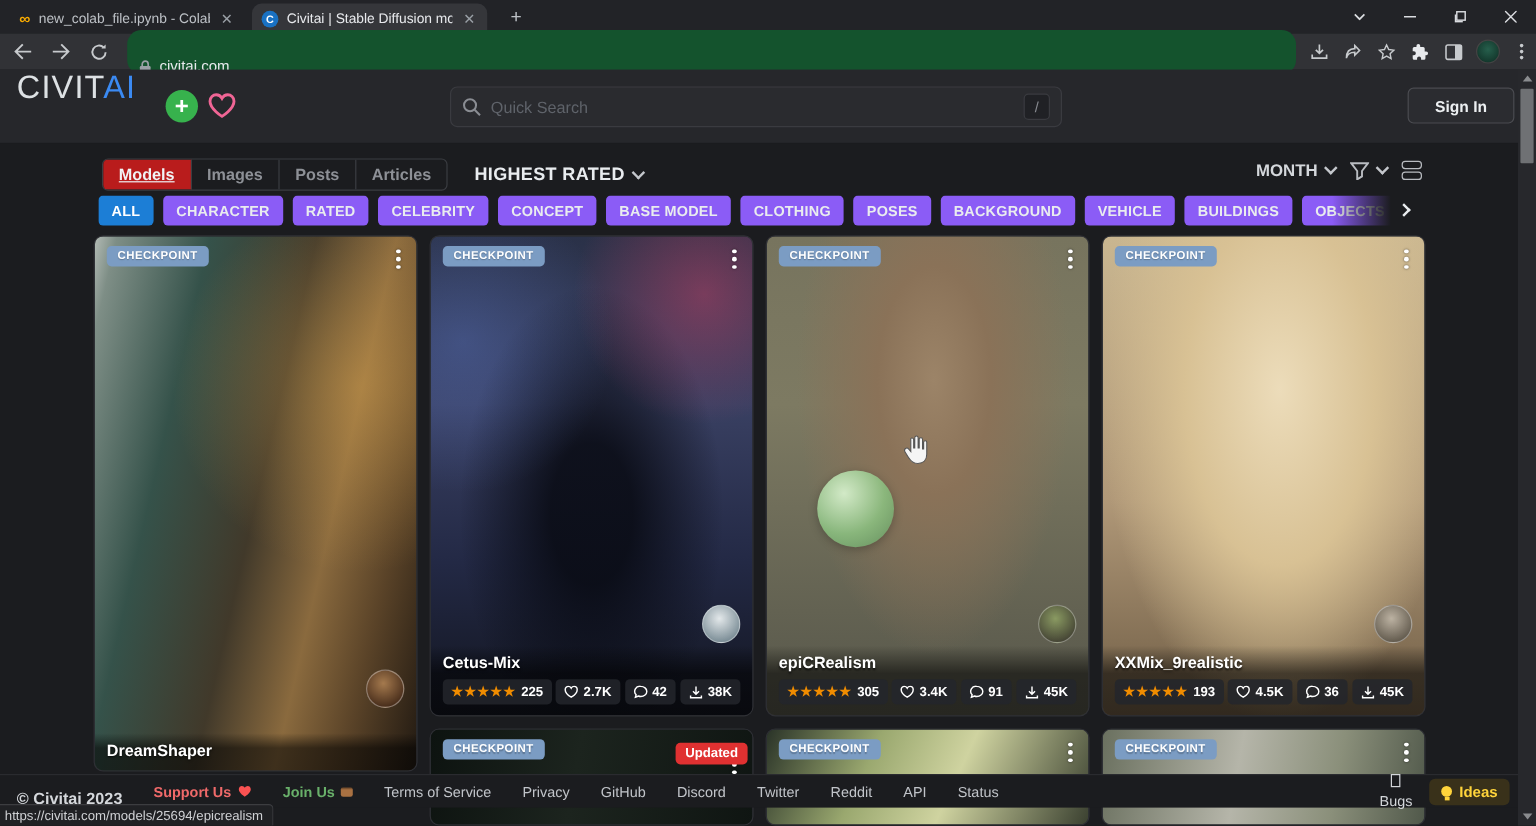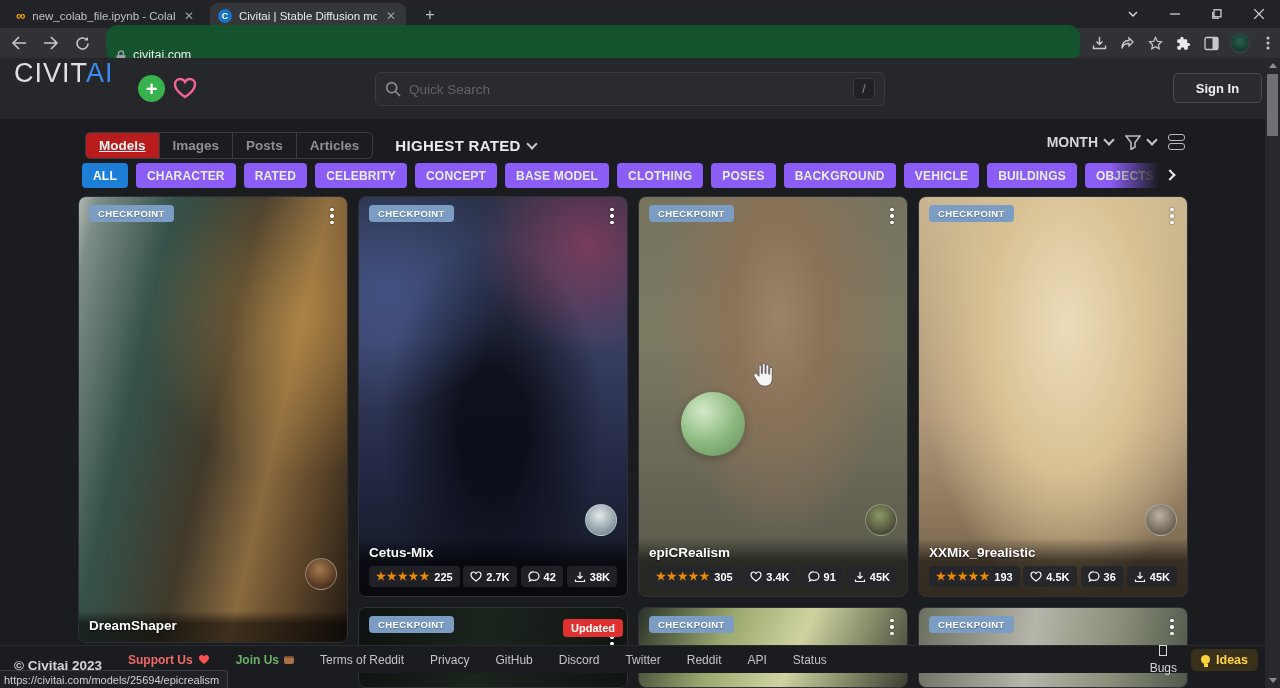--- a/index.html
+++ b/index.html
@@ -503,21 +503,21 @@
     <span class="flink support">
       <span>Support Us</span>
       <svg width="12" height="11" viewBox="0 0 12 11">
           <path d="M6 10S1 7 1 3.8C1 2 2.3 1 3.6 1 4.6 1 5.5 1.6 6 2.5 6.5 1.6 7.4 1 8.4 1 9.7 1 11 2 11 3.8 11 7 6 10 6 10z" fill="#fa5252"></path>
         </svg>
     </span>
     <span class="flink join">
       <span>Join Us</span>
       <span class="briefcase"></span>
     </span>
-    <span class="flink">Terms of Reddit</span>
+    <span class="flink">Terms of Service</span>
     <span class="flink">Privacy</span>
     <span class="flink">GitHub</span>
     <span class="flink">Discord</span>
     <span class="flink">Twitter</span>
     <span class="flink">Reddit</span>
     <span class="flink">API</span>
     <span class="flink">Status</span>
     <div class="footer-right">
       <span class="bugs">
         <span class="tofu"></span>

